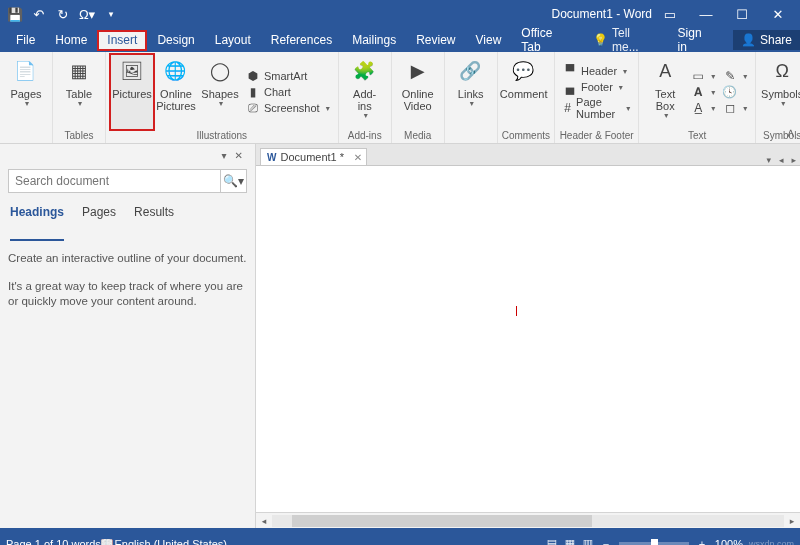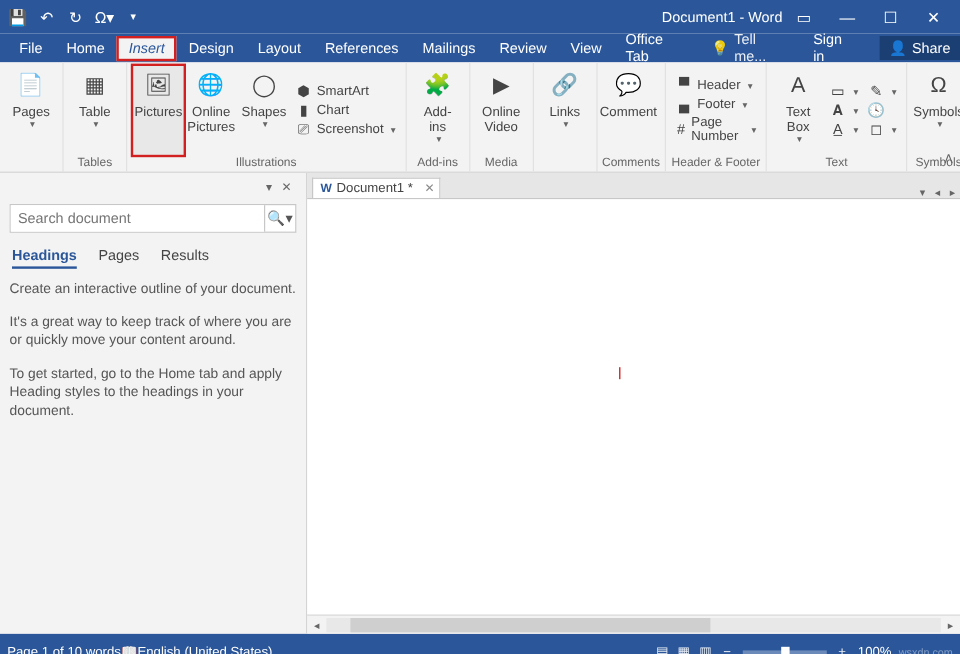--- a/index.html
+++ b/index.html
@@ -9,21 +9,21 @@
 .tb-left { display: flex; align-items: center; gap: 2px; }
 .tb-icon { width: 22px; height: 22px; display: flex; align-items: center; justify-content: center; font-size: 13px; }
 .tb-title { flex: 1; text-align: right; font-size: 12px; }
 .tb-right { display: flex; }
 .tb-right .tb-icon { width: 36px; }
 
 .menubar { height: 24px; background: #2b579a; color: #fff; display: flex; align-items: center; padding-left: 6px; }
 .menu-item { padding: 3px 10px 4px; font-size: 12px; cursor: pointer; }
 .menu-item.file { background: #2b579a; }
 .menu-item.active { background: #f3f3f3; color: #2b579a; }
-.menu-item.hl { outline: 2px solid #d21f1f; outline-offset: -2px; font-style: italic; }
+.menu-item.hl { outline: 2px solid #d21f1f; outline-offset: -2px; }
 .menubar .spacer { flex: 1; }
 .tell { display: flex; align-items: center; gap: 4px; opacity: .9; }
 .share { background: #1c3f73; padding: 3px 8px; display: flex; align-items: center; gap: 4px; margin-left: 10px; }
 
 .ribbon { height: 92px; background: #f3f3f3; border-bottom: 1px solid #d4d4d4; display: flex; position: relative; }
 .rgroup { border-right: 1px solid #e1e1e1; display: flex; flex-direction: column; padding: 2px 4px 0; }
 .rgroup .items { display: flex; flex: 1; }
 .rgroup .label { text-align: center; font-size: 10px; color: #666; padding-bottom: 2px; }
 .rbtn { display: flex; flex-direction: column; align-items: center; justify-content: flex-start; padding: 2px 4px; font-size: 11px; text-align: center; line-height: 1.1; cursor: pointer; }
 .rbtn .ico { width: 28px; height: 32px; display: flex; align-items: center; justify-content: center; font-size: 18px; }
@@ -38,21 +38,21 @@
 .body { display: flex; height: 384px; }
 .navpane { width: 256px; background: #f3f3f3; border-right: 1px solid #d4d4d4; padding: 6px 8px; display: flex; flex-direction: column; }
 .nav-title { font-size: 20px; color: #2b579a; font-weight: 300; display: flex; align-items: center; }
 .nav-title .grow { flex: 1; }
 .nav-title .ctl { font-size: 10px; color: #666; padding: 0 4px; cursor: pointer; }
 .searchwrap { margin-top: 8px; display: flex; border: 1px solid #c7c7c7; background: #fff; height: 24px; }
 .searchwrap input { flex: 1; border: none; padding: 0 6px; font-size: 12px; outline: none; }
 .searchbtn { width: 26px; border-left: 1px solid #c7c7c7; display: flex; align-items: center; justify-content: center; font-size: 12px; color: #555; cursor: pointer; }
 .navtabs { display: flex; gap: 18px; margin: 12px 2px 10px; font-size: 12px; }
 .navtabs span { cursor: pointer; color: #444; }
-.navtabs .active { color: #2b579a; font-weight: 600; border-bottom: 2px solid #2b579a; padding-bottom: 2px; }
+.navtabs .active { color: #2b579a; font-weight: 600; border-bottom: 2px solid #2b579a; padding-bottom: 20px; }
 .navtext p { margin: 0 0 12px; font-size: 11.5px; color: #555; line-height: 1.35; }
 
 .docarea { flex: 1; display: flex; flex-direction: column; background: #e6e6e6; }
 .doctabs { height: 22px; background: #e6e6e6; display: flex; align-items: flex-end; border-bottom: 1px solid #c7c7c7; padding-left: 4px; }
 .doctab { background: #fff; border: 1px solid #c7c7c7; border-bottom: none; padding: 2px 22px 2px 6px; font-size: 11px; position: relative; display: flex; align-items: center; gap: 4px; }
 .doctab .x { position: absolute; right: 4px; font-size: 10px; color: #888; cursor: pointer; }
 .doctab .dico { color: #2b579a; font-weight: bold; font-size: 10px; }
 .doctabs .spacer { flex: 1; }
 .doctabs .mini { font-size: 9px; color: #666; padding: 0 4px; cursor: pointer; }
 .page { flex: 1; background: #fff; margin: 0; position: relative; overflow: hidden; }
@@ -276,21 +276,20 @@
       <div class="searchbtn"><span>🔍</span>▾</div>
     </div>
     <div class="navtabs">
       <span class="active">Headings</span>
       <span>Pages</span>
       <span>Results</span>
     </div>
     <div class="navtext">
       <p>Create an interactive outline of your document.</p>
       <p>It's a great way to keep track of where you are or quickly move your content around.</p>
-      <p>To get started, go to the Home tab and apply Heading styles to the headings in your document.</p>
     </div>
   </div>
 
   <div class="docarea">
     <div class="doctabs">
       <div class="doctab">
         <span class="dico">W</span>
         <span>Document1 *</span>
         <span class="x">✕</span>
       </div>

